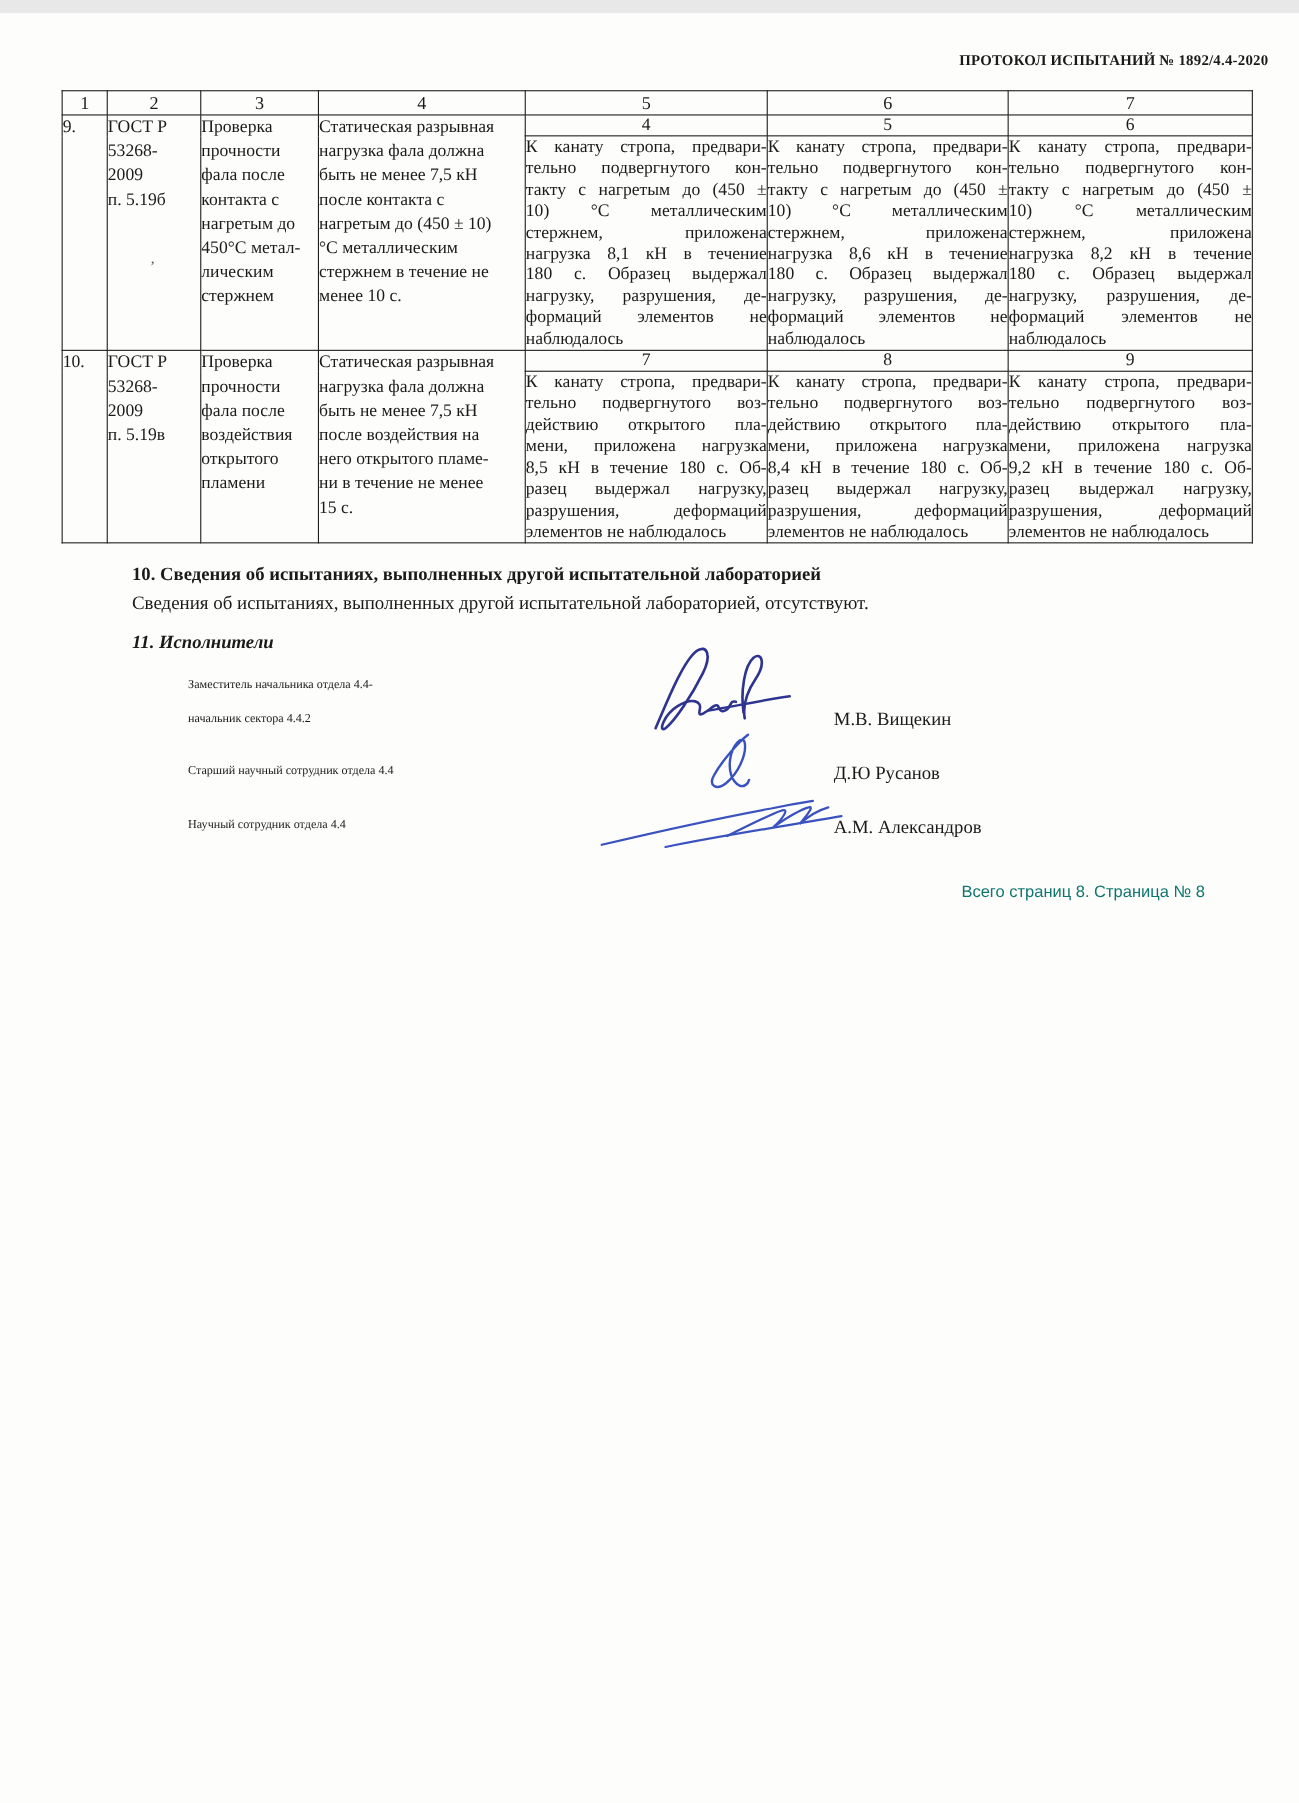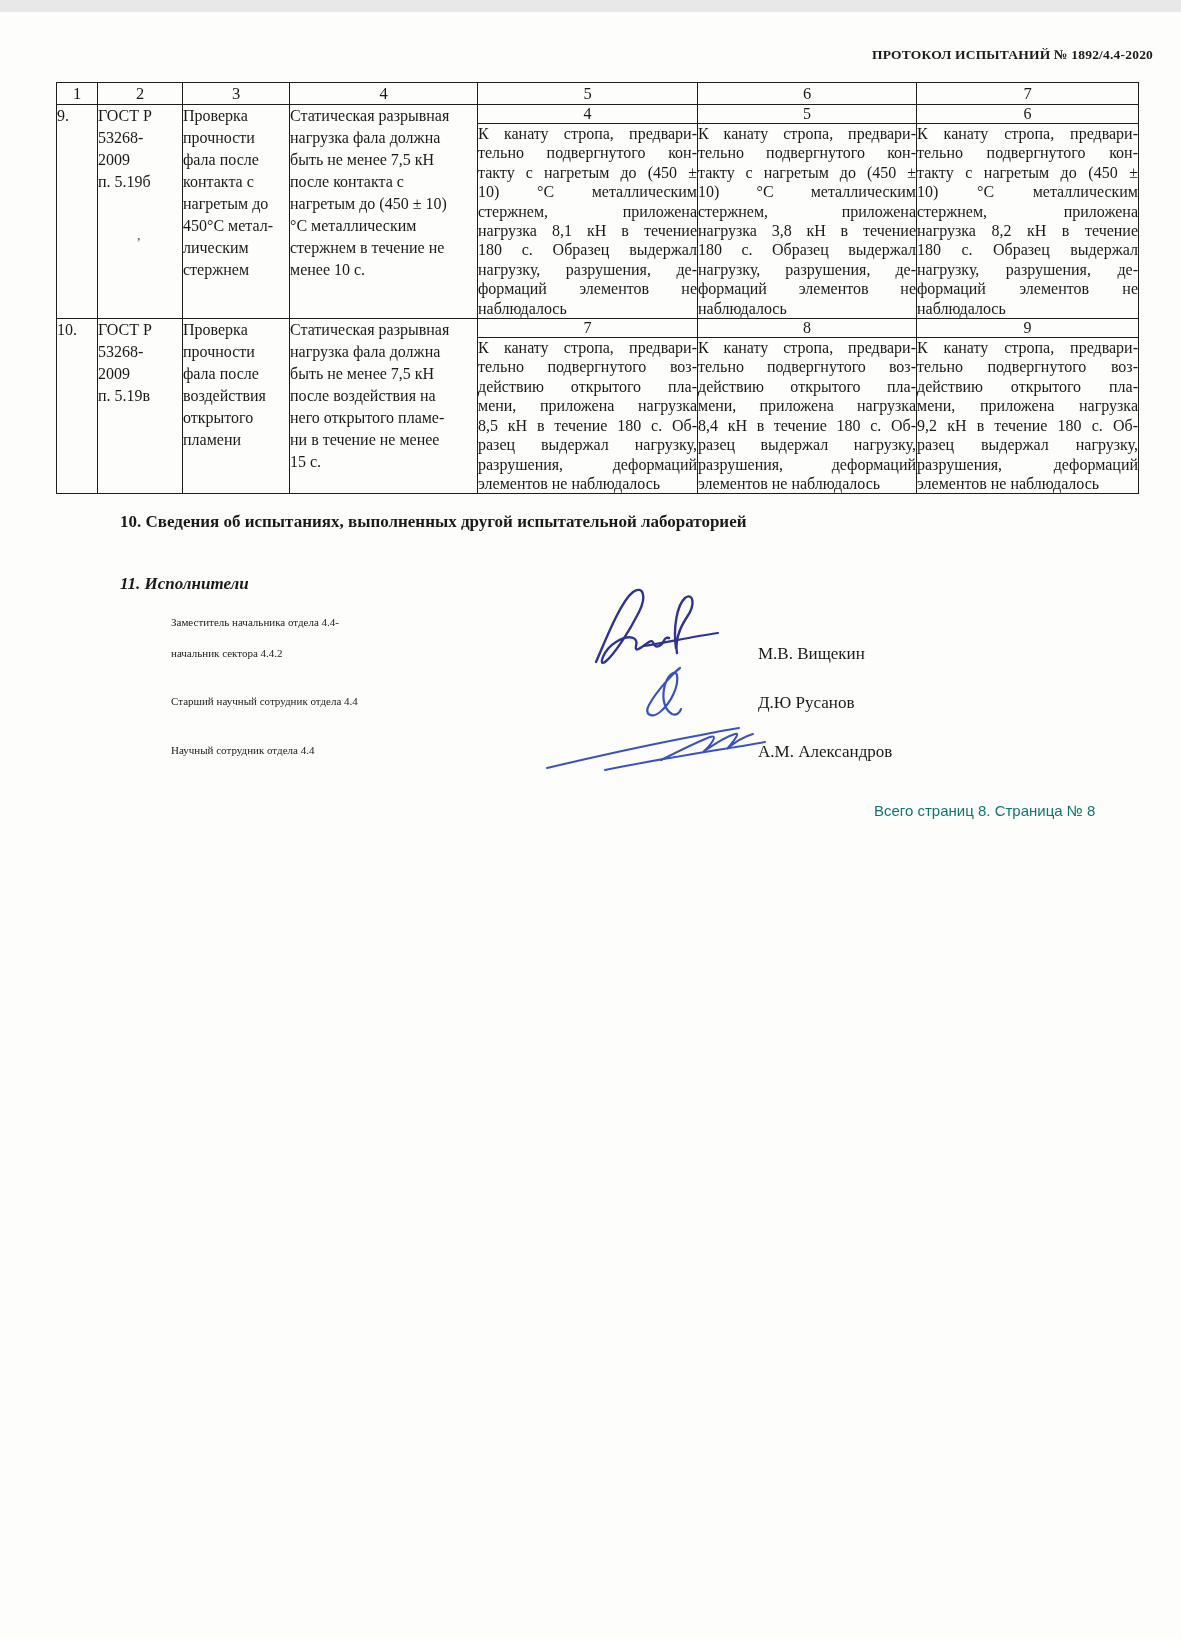--- a/index.html
+++ b/index.html
@@ -177,21 +177,21 @@
             <div class="tl">нагрузку, разрушения, де-</div>
             <div class="tl">формаций элементов не</div>
             <div class="tl">наблюдалось</div>
           </td>
         <td class="res lines just">
             <div class="tl">К канату стропа, предвари-</div>
             <div class="tl">тельно подвергнутого кон-</div>
             <div class="tl">такту с нагретым до (450 ±</div>
             <div class="tl">10) °С металлическим</div>
             <div class="tl">стержнем, приложена</div>
-            <div class="tl">нагрузка 3,8 кН в течение</div>
+            <div class="tl">нагрузка 8,6 кН в течение</div>
             <div class="tl">180 с. Образец выдержал</div>
             <div class="tl">нагрузку, разрушения, де-</div>
             <div class="tl">формаций элементов не</div>
             <div class="tl">наблюдалось</div>
           </td>
         <td class="res lines just">
             <div class="tl">К канату стропа, предвари-</div>
             <div class="tl">тельно подвергнутого кон-</div>
             <div class="tl">такту с нагретым до (450 ±</div>
             <div class="tl">10) °С металлическим</div>
@@ -264,20 +264,21 @@
             <div class="tl">разрушения, деформаций</div>
             <div class="tl">элементов не наблюдалось</div>
           </td>
       </tr>
     </tbody>
   </table>
 
   <span class="speck">,</span>
 
   <div class="sec-h s10h">10. Сведения об испытаниях, выполненных другой испытательной лабораторией</div>
+  <div class="sec-b s10b">Сведения об испытаниях, выполненных другой испытательной лабораторией, отсутствуют.</div>
   <div class="sec-h s11h">11. Исполнители</div>
 
   <div class="exec-role lines e1">
       <div class="tl">Заместитель начальника отдела 4.4-</div>
       <div class="tl">начальник сектора 4.4.2</div>
     </div>
   <div class="exec-name n1">М.В. Вищекин</div>
 
   <div class="exec-role lines e2">
       <div class="tl">Старший научный сотрудник отдела 4.4</div>

